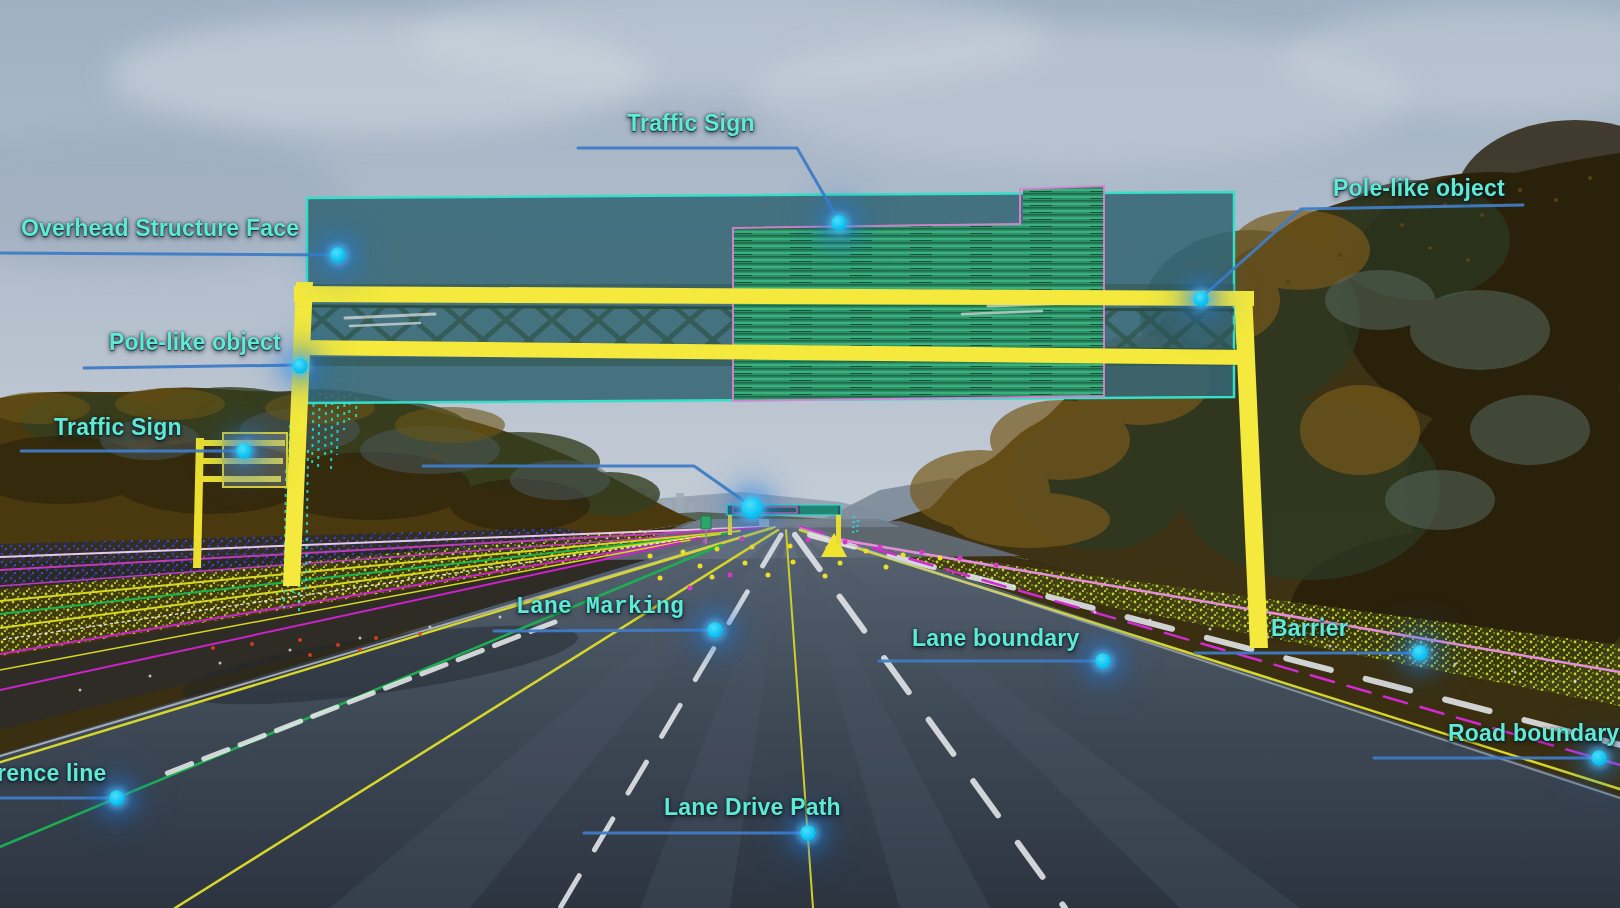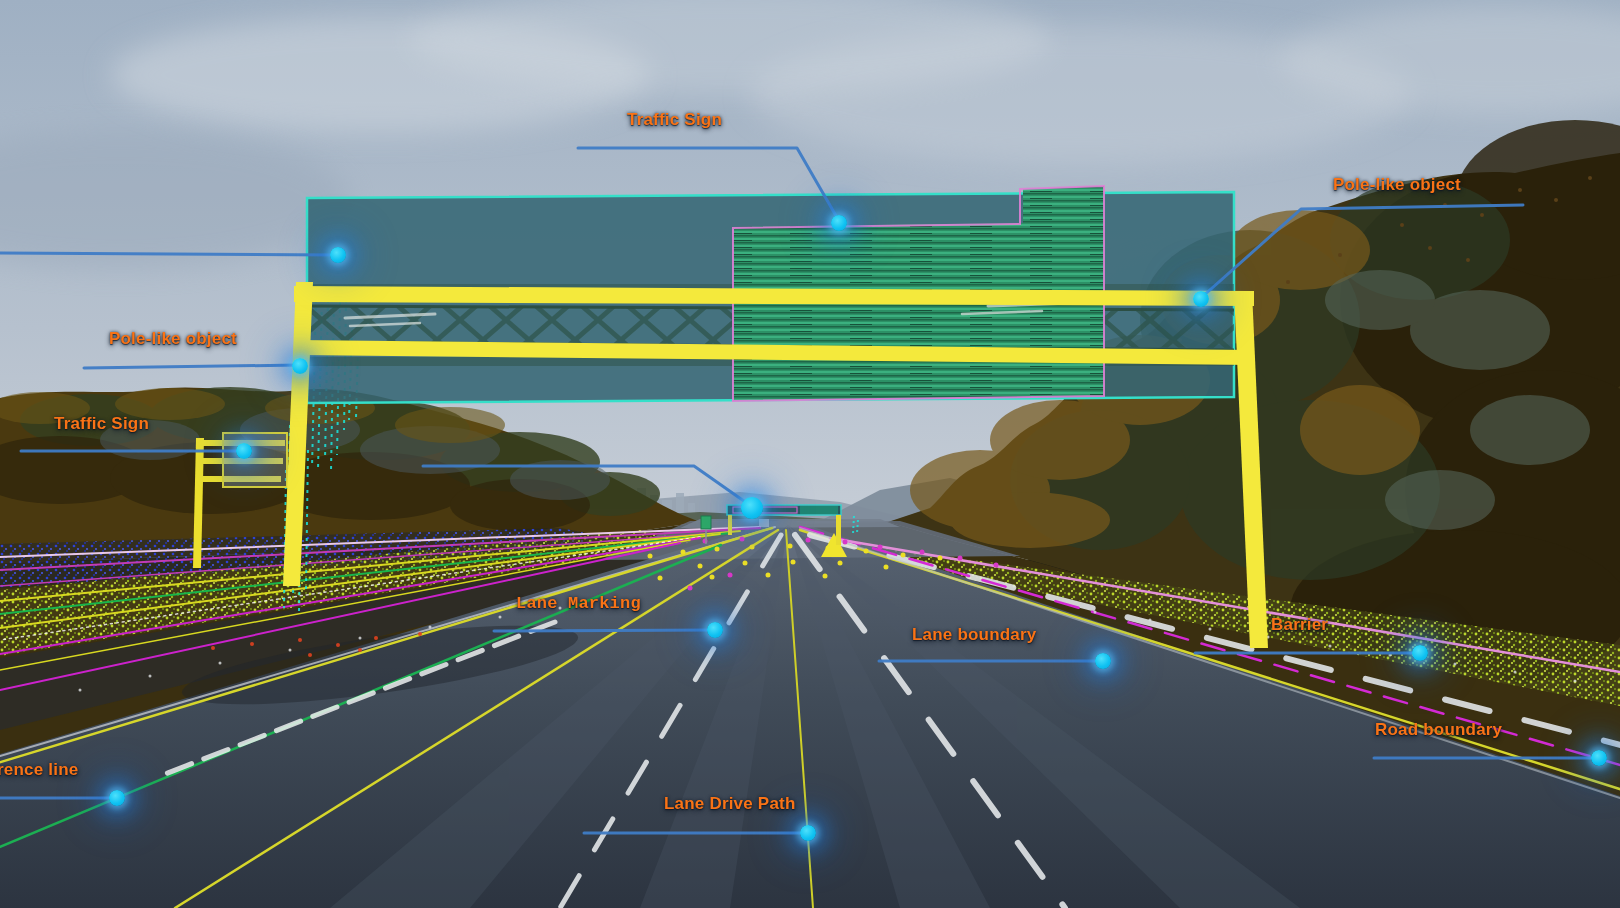--- a/index.html
+++ b/index.html
@@ -1,19 +1,19 @@
 <!DOCTYPE html>
 <html><head>
 <meta charset="utf-8">
 <style>
   html,body{margin:0;padding:0;background:#10151c;}
   .stage{position:relative;width:1620px;height:908px;overflow:hidden;
          font-family:"Liberation Sans", sans-serif;}
   .scene-svg{position:absolute;left:0;top:0;width:1620px;height:908px;display:block;}
-  .callout{position:absolute;white-space:nowrap;color:#f97316;font-size:17px;font-weight:bold;
+  .callout{position:absolute;white-space:nowrap;color:#5eead4;font-size:23px;font-weight:bold;
            letter-spacing:.2px;line-height:1.1;
            text-shadow:0 2px 5px rgba(12,22,36,.8),0 0 3px rgba(12,22,36,.6),0 1px 1px rgba(12,22,36,.7);
            z-index:30;}
   .dot{position:absolute;width:16px;height:16px;border-radius:50%;z-index:25;
        transform:translate(-50%,-50%);
        background:radial-gradient(circle at 40% 35%, #4ee0fb 0%, #0fc2f2 55%, #08a6de 100%);
        box-shadow:0 0 6px 3px rgba(85,190,250,.65),0 0 18px 12px rgba(35,130,225,.40),0 0 34px 22px rgba(25,110,210,.18);}
   .dot.big{width:22px;height:22px;}
 </style>
 </head>
@@ -377,22 +377,23 @@
 <div class="dot big" style="left:752px;top:508px;"></div>
 <div class="dot" style="left:715px;top:630px;"></div>
 <div class="dot" style="left:1103px;top:661px;"></div>
 <div class="dot" style="left:1420px;top:653px;"></div>
 <div class="dot" style="left:1599px;top:758px;"></div>
 <div class="dot" style="left:117px;top:798px;"></div>
 <div class="dot" style="left:808px;top:833px;"></div>
 
 <div class="callout" style="left:627px;top:111px;">Traffic Sign</div>
 <div class="callout" style="left:1333px;top:176px;">Pole-like object</div>
+<div class="callout" style="left:21px;top:216px;">Overhead Structure Face</div>
 <div class="callout" style="left:109px;top:330px;">Pole-like object</div>
 <div class="callout" style="left:54px;top:415px;">Traffic Sign</div>
 <div class="callout" style="left:516px;top:595px;font-family:Liberation Mono, monospace;">Lane Marking</div>
 <div class="callout" style="left:912px;top:626px;">Lane boundary</div>
 <div class="callout" style="left:1271px;top:616px;">Barrier</div>
-<div class="callout" style="left:1375px;top:721px;">Road boundary</div>
+<div class="callout" style="left:1448px;top:721px;">Road boundary</div>
 <div class="callout" style="left:-3px;top:761px;">rence line</div>
 <div class="callout" style="left:616px;top:795px;margin-left:48px;">Lane Drive Path</div>
 
 </div>
 
 </body></html>

